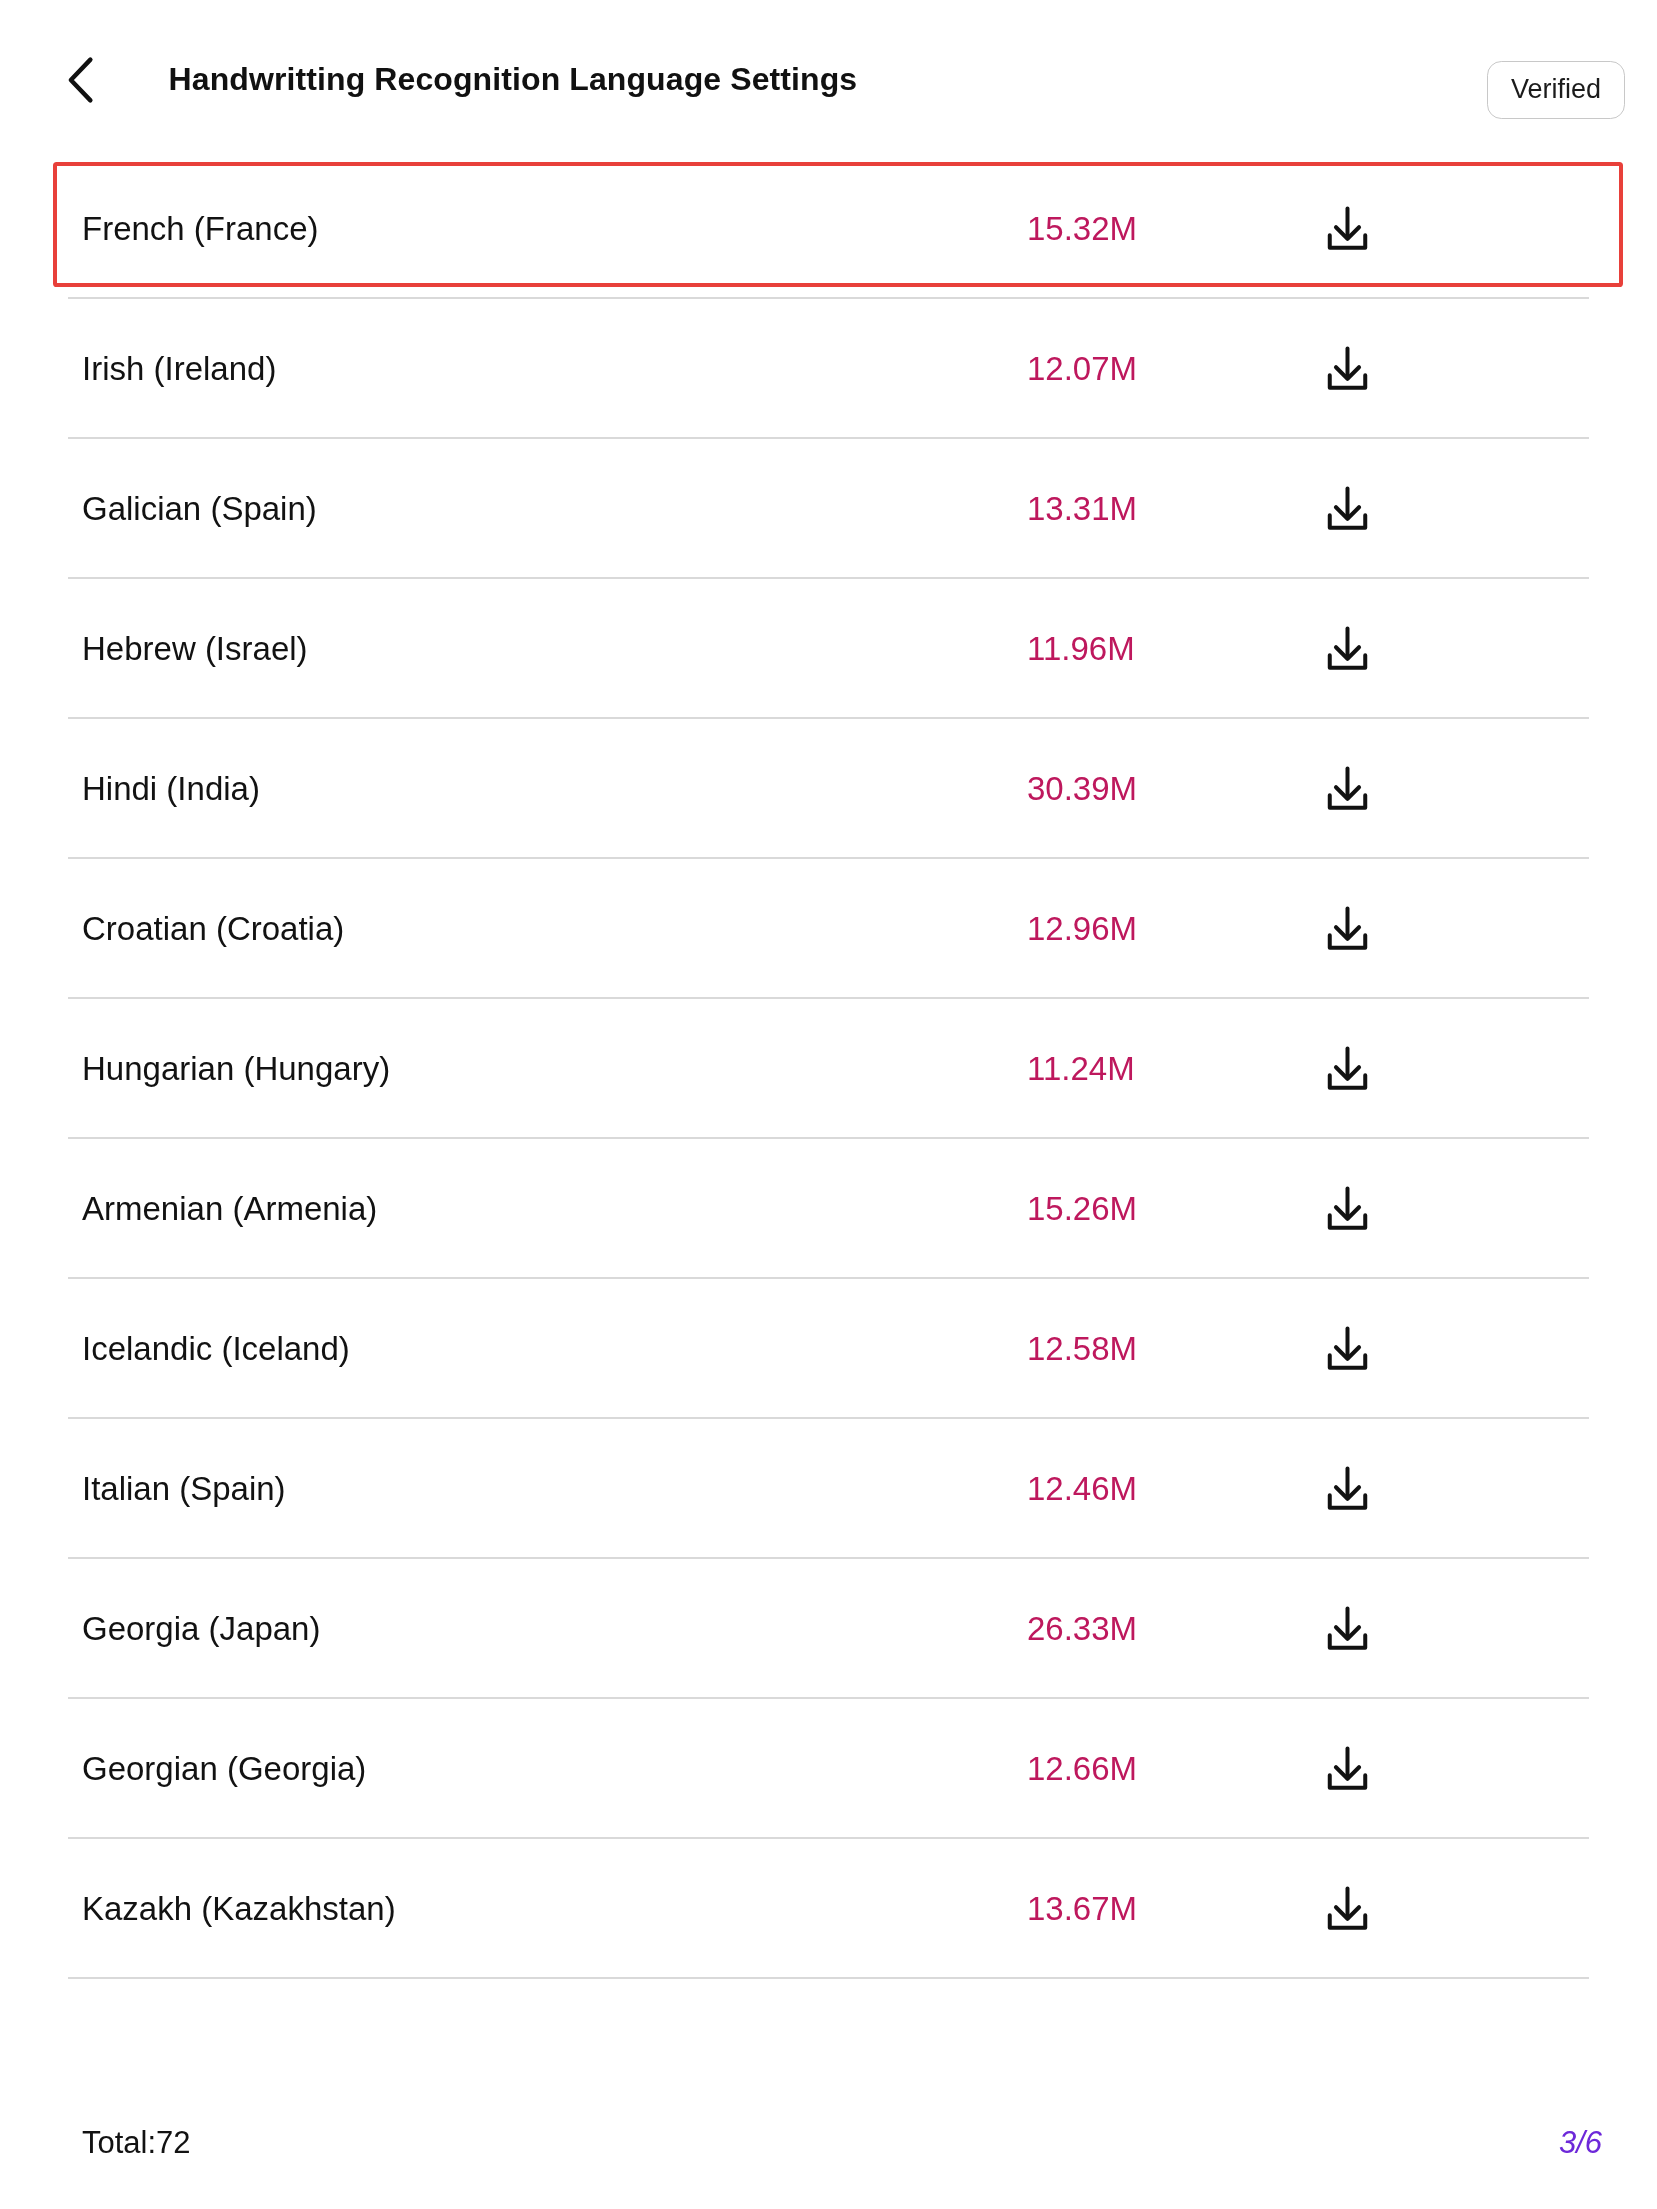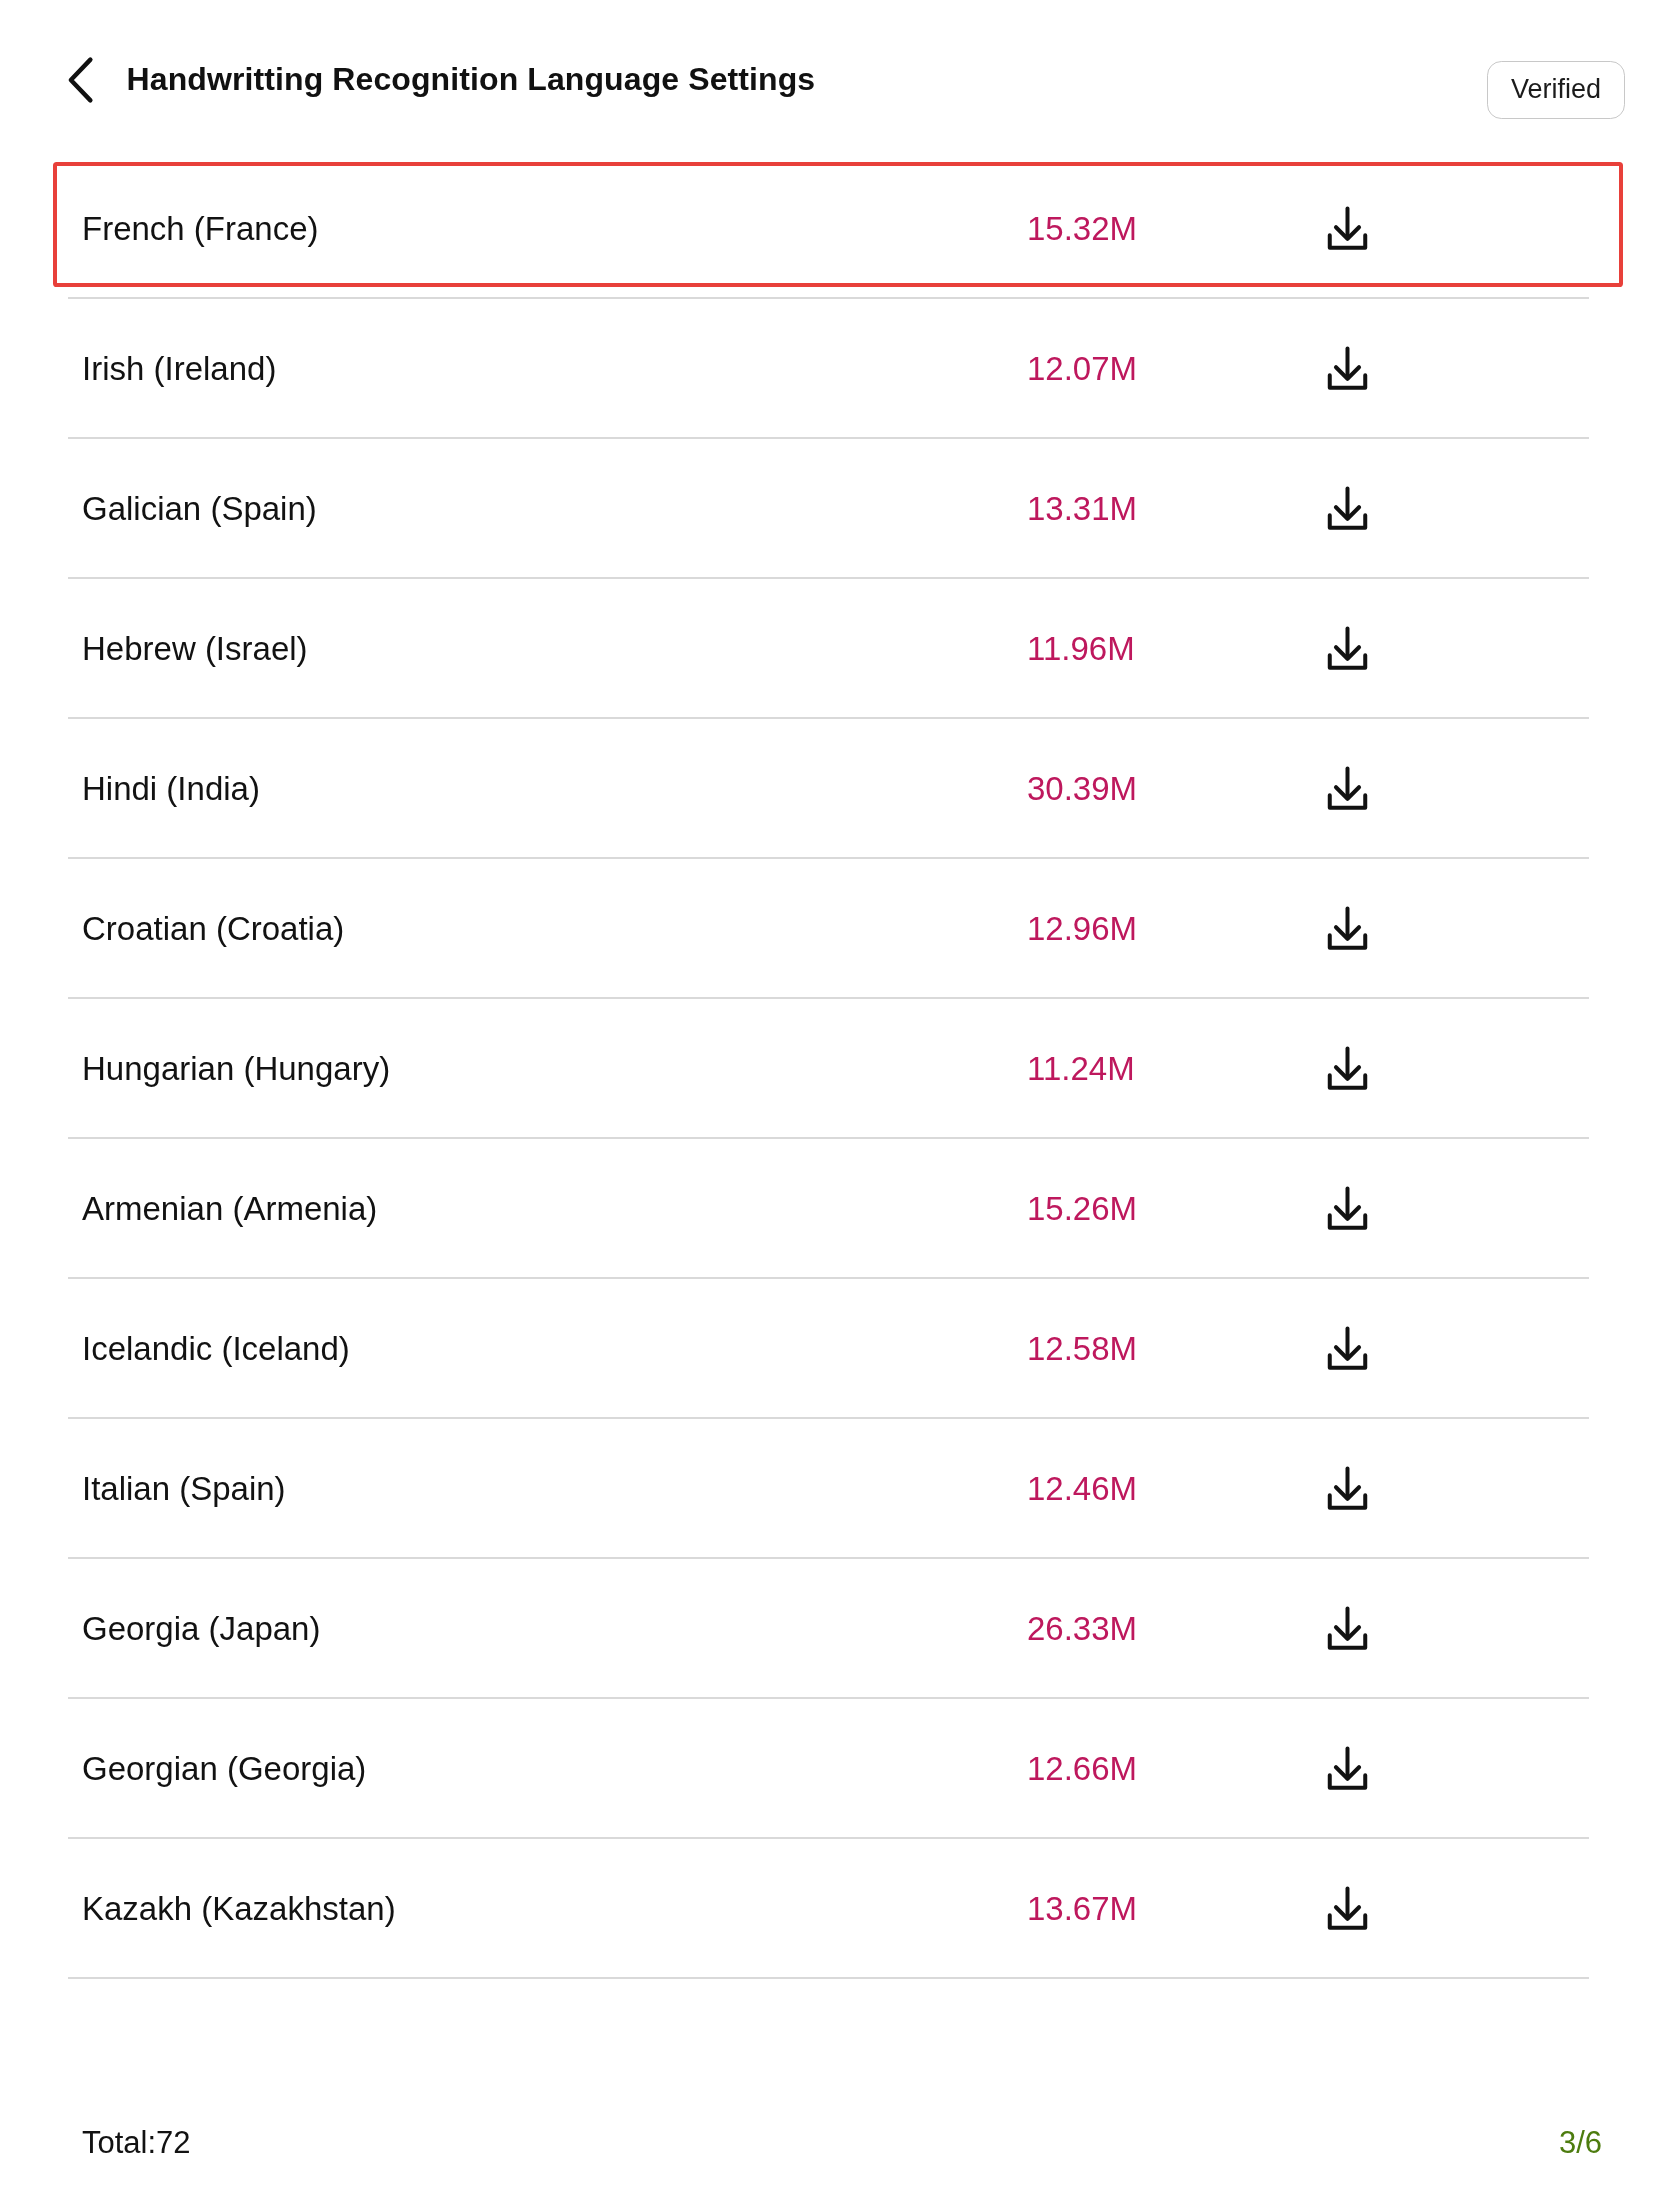--- a/index.html
+++ b/index.html
@@ -26,20 +26,21 @@
   }
 
   
   .header {
     height: 159px;
     flex: 0 0 159px;
     display: flex;
     align-items: center;
     padding: 0 55px 0 55px;
     position: relative;
+    gap: 42px;
   }
   .back-btn {
     width: 52px;
     height: 52px;
     display: flex;
     align-items: center;
     justify-content: center;
     cursor: pointer;
     margin-right: 19.6px;
   }
@@ -137,21 +138,22 @@
     justify-content: space-between;
     padding: 0 55px 0 82px;
     position: relative;
   }
   .footer-total {
     font-size: 31px;
     color: #121212;
   }
   .footer-page {
     font-size: 31px;
-    color: #4d7c0f;
+    color: #6d28d9;
+    font-style: italic;
   }
 </style>
 </head>
 <body>
 
 <div class="screen">
 
   <div class="header">
     <div class="back-btn">
       <span>

